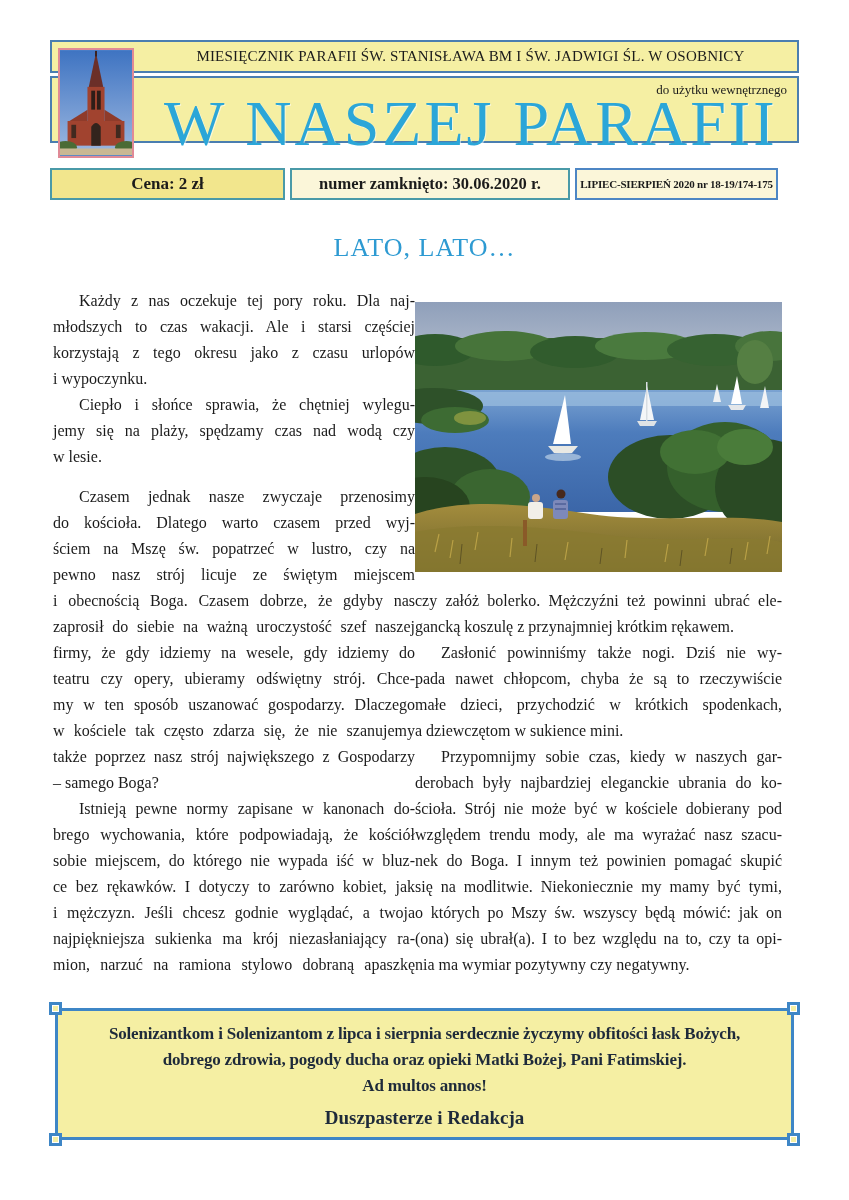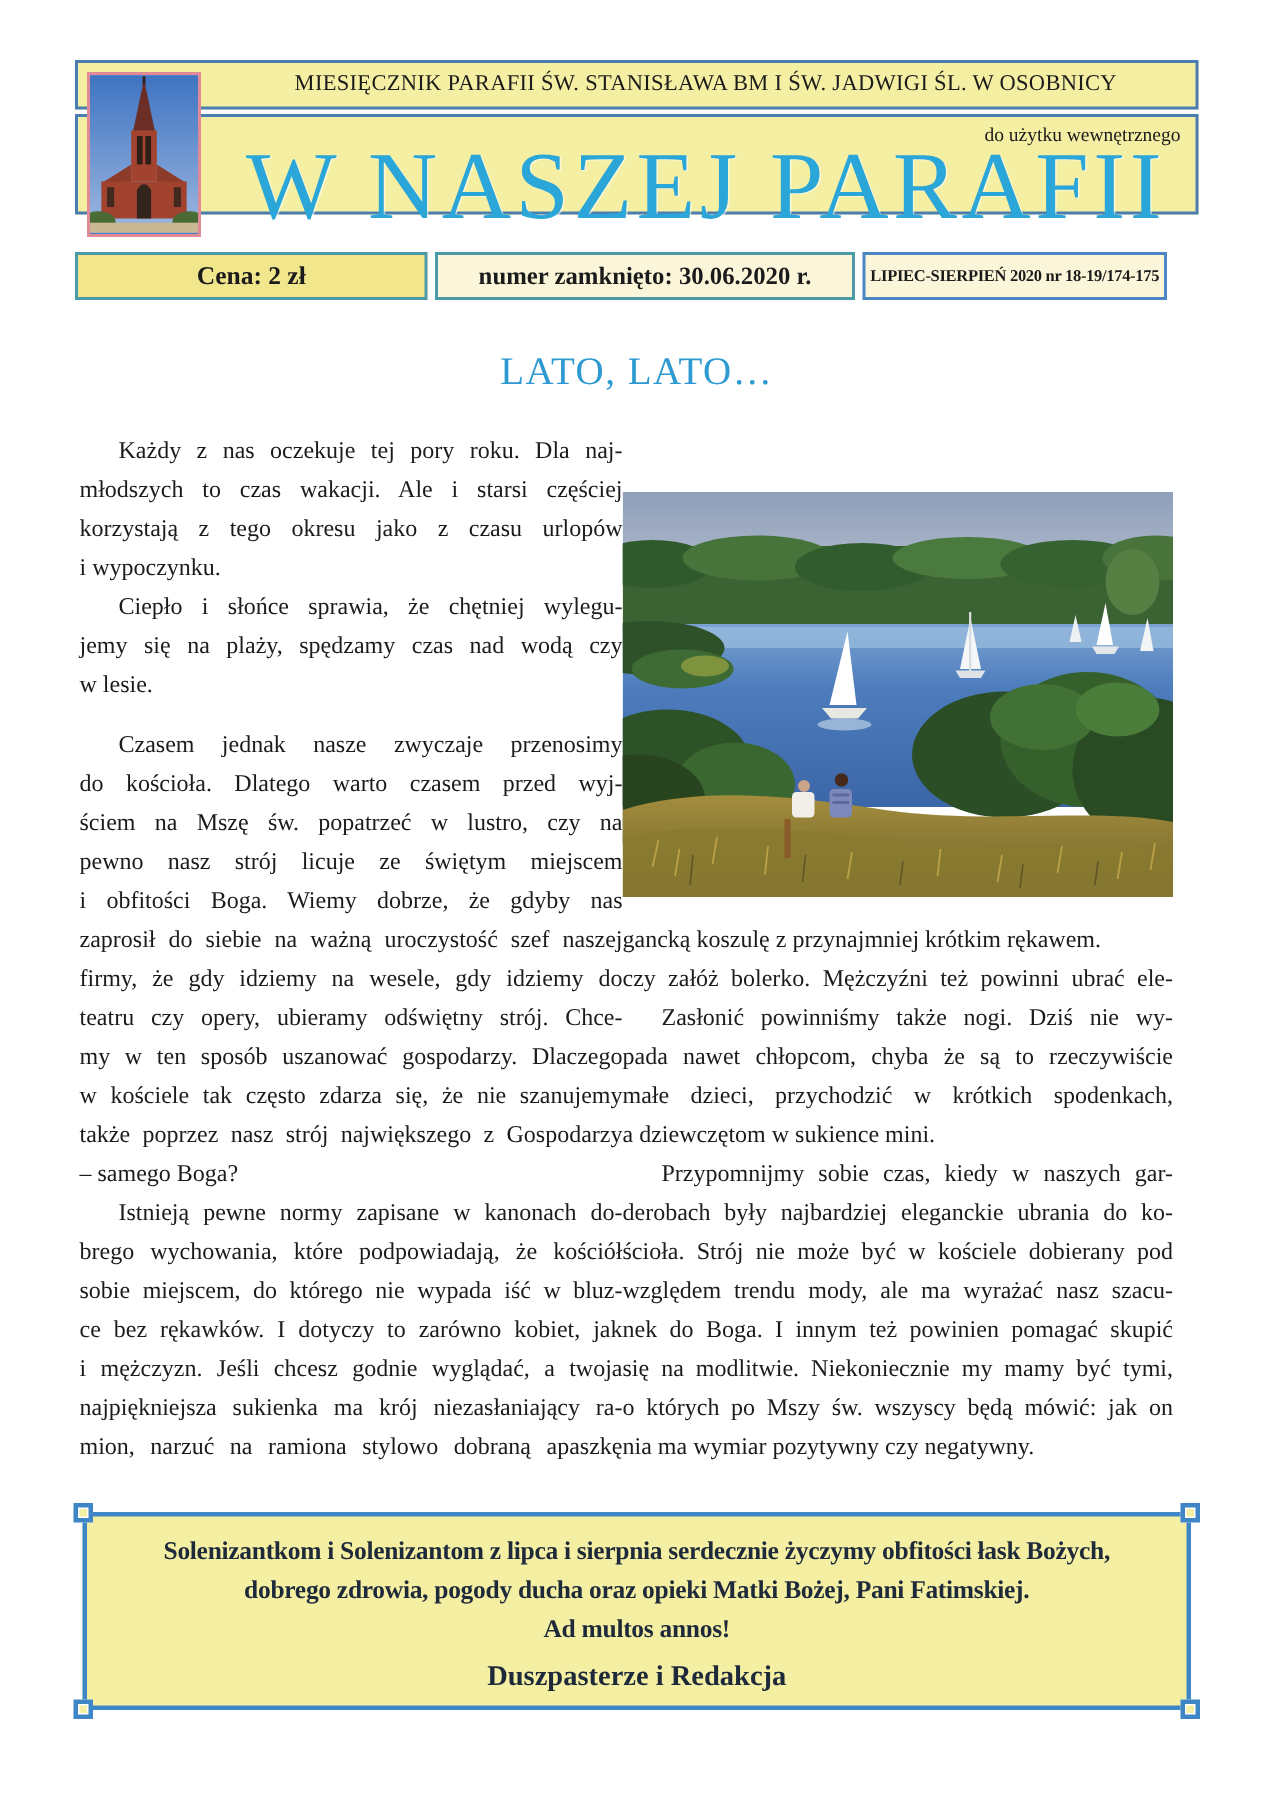--- a/index.html
+++ b/index.html
@@ -169,21 +169,21 @@
         <div class="para">
           <div class="ln indent">Ciepło i słońce sprawia, że chętniej wylegu-</div>
           <div class="ln">jemy się na plaży, spędzamy czas nad wodą czy</div>
           <div class="ln end">w lesie.</div>
         </div>
         <div class="para gap-before">
           <div class="ln indent">Czasem jednak nasze zwyczaje przenosimy</div>
           <div class="ln">do kościoła. Dlatego warto czasem przed wyj-</div>
           <div class="ln">ściem na Mszę św. popatrzeć w lustro, czy na</div>
           <div class="ln">pewno nasz strój licuje ze świętym miejscem</div>
-          <div class="ln">i obfitości Boga. Wiemy dobrze, że gdyby nas</div>
+          <div class="ln">i obecnością Boga. Czasem dobrze, że gdyby nas</div>
           <div class="ln">zaprosił do siebie na ważną uroczystość szef naszej</div>
           <div class="ln">firmy, że gdy idziemy na wesele, gdy idziemy do</div>
           <div class="ln">teatru czy opery, ubieramy odświętny strój. Chce-</div>
           <div class="ln">my w ten sposób uszanować gospodarzy. Dlaczego</div>
           <div class="ln">w kościele tak często zdarza się, że nie szanujemy</div>
           <div class="ln">także poprzez nasz strój największego z Gospodarzy</div>
           <div class="ln end">– samego Boga?</div>
         </div>
         <div class="para">
           <div class="ln indent">Istnieją pewne normy zapisane w kanonach do-</div>
@@ -280,37 +280,38 @@
           <circle cx="121" cy="196" r="4" fill="#caa58a"></circle>
           <rect x="113" y="200" width="15" height="17" rx="3" fill="#f2efe8"></rect>
           <circle cx="146" cy="192" r="4.5" fill="#47291c"></circle>
           <rect x="138" y="198" width="15" height="19" rx="3" fill="#7d89ba"></rect>
           <rect x="140" y="201" width="11" height="2" fill="#5a6aa0"></rect>
           <rect x="140" y="206" width="11" height="2" fill="#5a6aa0"></rect>
         </svg>
       </div>
       <div id="col-right">
           <div class="para">
+            <div class="ln">czy załóż bolerko. Mężczyźni też powinni ubrać ele-</div>
             <div class="ln end">gancką koszulę z przynajmniej krótkim rękawem.</div>
-            <div class="ln">czy załóż bolerko. Mężczyźni też powinni ubrać ele-</div>
           </div>
           <div class="para">
             <div class="ln indent">Zasłonić powinniśmy także nogi. Dziś nie wy-</div>
             <div class="ln">pada nawet chłopcom, chyba że są to rzeczywiście</div>
             <div class="ln">małe dzieci, przychodzić w krótkich spodenkach,</div>
             <div class="ln end">a dziewczętom w sukience mini.</div>
           </div>
           <div class="para">
             <div class="ln indent">Przypomnijmy sobie czas, kiedy w naszych gar-</div>
             <div class="ln">derobach były najbardziej eleganckie ubrania do ko-</div>
             <div class="ln">ścioła. Strój nie może być w kościele dobierany pod</div>
             <div class="ln">względem trendu mody, ale ma wyrażać nasz szacu-</div>
             <div class="ln">nek do Boga. I innym też powinien pomagać skupić</div>
             <div class="ln">się na modlitwie. Niekoniecznie my mamy być tymi,</div>
             <div class="ln">o których po Mszy św. wszyscy będą mówić: jak on</div>
+            <div class="ln">(ona) się ubrał(a). I to bez względu na to, czy ta opi-</div>
             <div class="ln end">nia ma wymiar pozytywny czy negatywny.</div>
           </div>
         </div>
     </div>
   </div>
 
   <div class="greeting">
     <span class="corner tl"></span>
     <span class="corner tr"></span>
     <span class="corner bl"></span>

